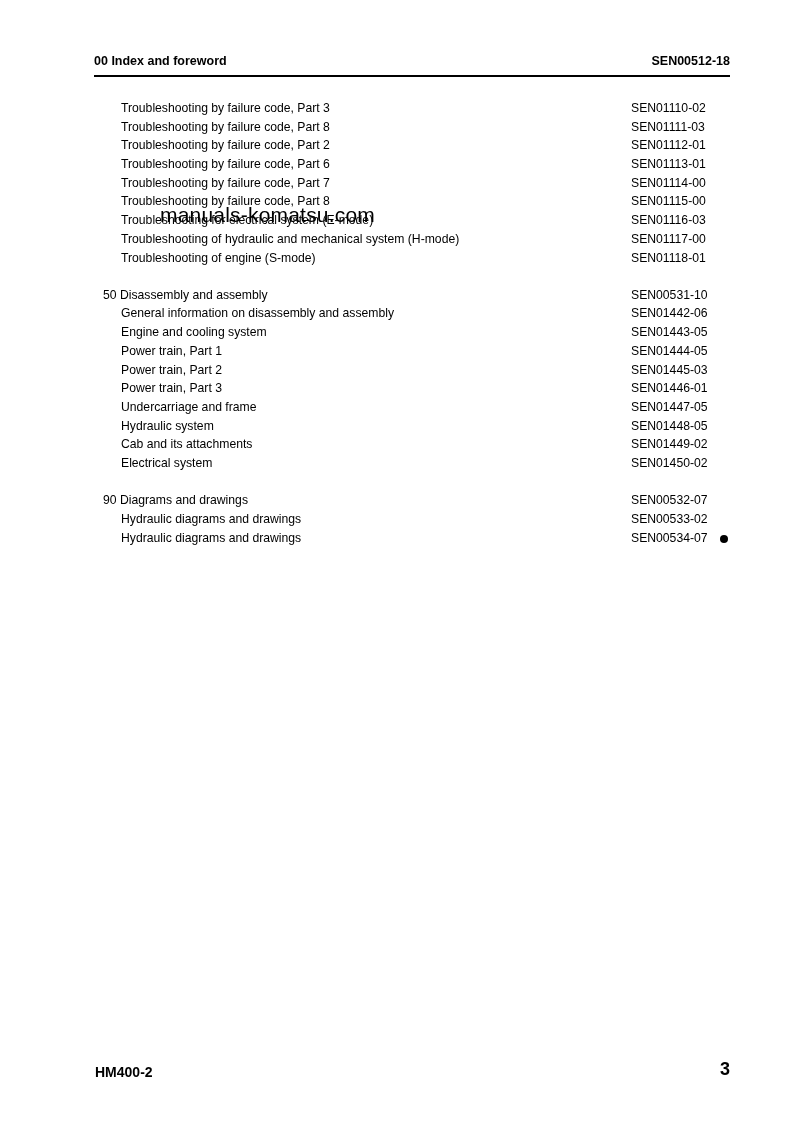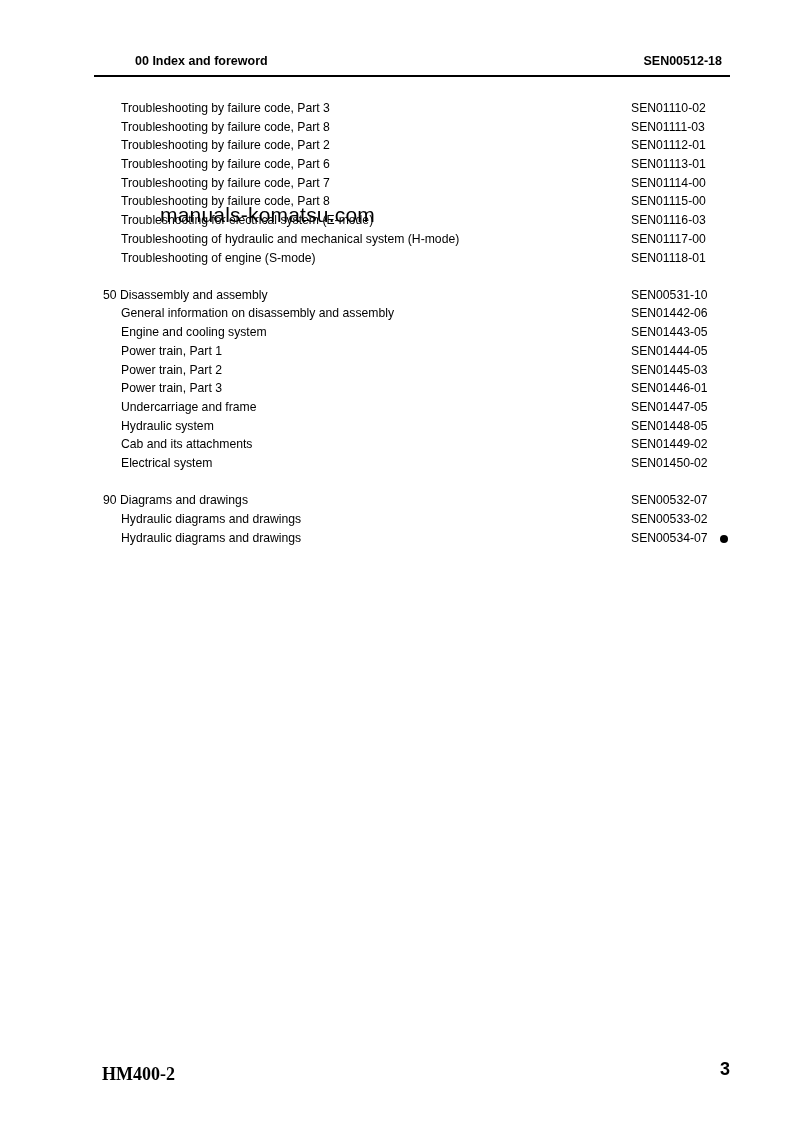--- a/index.html
+++ b/index.html
@@ -1,35 +1,35 @@
 <!DOCTYPE html>
 <html><head>
   <meta charset="utf-8">
   <style>
     html, body { margin: 0; padding: 0; background: #ffffff; }
     body { width: 794px; height: 1123px; position: relative; overflow: hidden; color: #000; }
     .page { position: absolute; inset: 0; }
     .hdr { position: absolute; left: 94px; right: 64px; top: 54px; height: 22px;
            font-family: "Liberation Sans", sans-serif; font-weight: bold; font-size: 12.5px; }
-    .hdr .l { position: absolute; left: 0; top: 0; margin-left: 41px; }
-    .hdr .r { position: absolute; right: 8px; top: 0; }
+    .hdr .l { position: absolute; left: 0; top: 0; }
+    .hdr .r { position: absolute; right: 0; top: 0; }
     .rule { position: absolute; left: 94px; right: 64px; top: 75px; height: 2px; background: #000; }
     .toc { position: absolute; left: 0; top: 101px; width: 710px;
            font-family: "Liberation Sans", sans-serif; font-size: 12.2px; }
     .row { position: relative; height: 18.7px; }
     .row .t { position: absolute; left: 121px; top: 0; white-space: nowrap; }
     .row.sec .t { left: 103px; }
     .row .c { position: absolute; left: 631px; top: 0; white-space: nowrap; }
     .row .dot { position: absolute; left: 720px; top: 4px; width: 8px; height: 8px; border-radius: 50%; background: #000; }
     .gap { height: 18.6px; }
     .wm { position: absolute; left: 160px; top: 203px; font-family: "Liberation Sans", sans-serif;
           font-size: 21px; color: #000; white-space: nowrap; letter-spacing: 0.2px; }
     .ftr { position: absolute; left: 94px; right: 64px; top: 1061px;
            font-family: "Liberation Sans", sans-serif; font-weight: bold; }
-    .ftr .l { position: absolute; left: 8px; top: 3px; font-size: 18px; font-family: Liberation Serif, serif; }
+    .ftr .l { position: absolute; left: 1px; top: 3px; font-size: 14px; }
     .ftr .r { position: absolute; right: 0; top: -2px; font-size: 18px; }
   </style>
 </head>
 <body>
 
 <div class="page">
   <div class="hdr">
     <span class="l">00 Index and foreword</span>
     <span class="r">SEN00512-18</span>
   </div>

